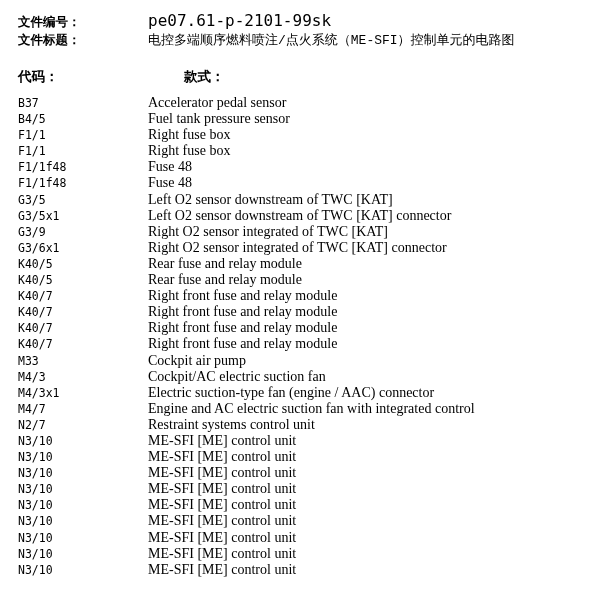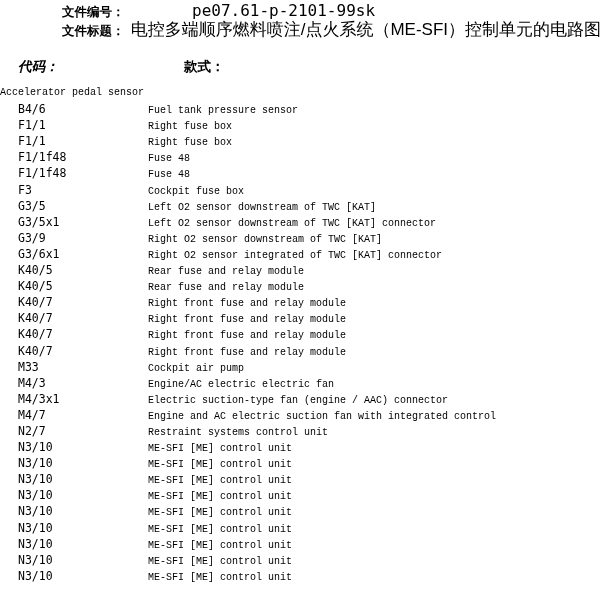--- a/index.html
+++ b/index.html
@@ -16,22 +16,21 @@
   }
   .page {
     position: relative;
     width: 601px;
     height: 601px;
     box-sizing: border-box;
     padding: 0;
   }
   
   .meta {
-    padding: 2px 0 0 0;
-    margin-left: 44px;
+    padding: 12px 0 0 0;
   }
   .meta-row {
     display: flex;
     align-items: baseline;
     line-height: 18px;
     min-height: 18px;
   }
   .meta-label {
     width: 148px;
     padding-left: 18px;
@@ -41,39 +40,38 @@
     font-family: "DejaVu Sans", "Liberation Sans", sans-serif;
     white-space: nowrap;
   }
   .meta-value {
     flex: 1;
     font-size: 16px;
     font-family: "DejaVu Sans Mono", "Liberation Mono", monospace;
     white-space: nowrap;
   }
   .meta-value.cjk {
-    font-family: Liberation Sans, sans-serif;
-    font-size: 17px;
+    font-family: Liberation Mono, monospace;
+    font-size: 13px;
   }
   
   .col-head {
     display: flex;
     align-items: baseline;
     margin-top: 16px;
     margin-bottom: 6px;
     line-height: 20px;
   }
   .col-head .ch-code {
     width: 148px;
     padding-left: 18px;
     box-sizing: border-box;
     font-weight: bold;
     font-size: 13.5px;
     font-family: "DejaVu Sans", "Liberation Sans", sans-serif;
-    font-style: italic;
   }
   .col-head .ch-desc {
     flex: 1;
     font-weight: bold;
     font-size: 13.5px;
     font-family: Liberation Serif, serif;
     padding-left: 36px;
   }
   
   .rows {
@@ -88,22 +86,22 @@
   }
   .row .code {
     width: 148px;
     padding-left: 18px;
     box-sizing: border-box;
     font-size: 11.5px;
     font-family: "DejaVu Sans Mono", "Liberation Mono", monospace;
   }
   .row .desc {
     flex: 1;
-    font-size: 10px;
-    font-family: Liberation Mono, monospace;
+    font-size: 14px;
+    font-family: Liberation Serif, serif;
   }
 </style>
 </head>
 <body>
 
 <div class="page">
 
   <div class="meta">
     <div class="meta-row">
       <div class="meta-label">文件编号：</div>
@@ -115,57 +113,54 @@
     </div>
   </div>
 
   <div class="col-head">
     <div class="ch-code">代码：</div>
     <div class="ch-desc">款式：</div>
   </div>
 
   <div class="rows" id="legend-rows">
       <div class="row">
+        <div class="code">B37</div>
         <div class="desc">Accelerator pedal sensor</div>
       </div>
       <div class="row">
-        <div class="code">B4/6</div>
+        <div class="code">B4/5</div>
         <div class="desc">Fuel tank pressure sensor</div>
       </div>
       <div class="row">
         <div class="code">F1/1</div>
         <div class="desc">Right fuse box</div>
       </div>
       <div class="row">
         <div class="code">F1/1</div>
         <div class="desc">Right fuse box</div>
       </div>
       <div class="row">
         <div class="code">F1/1f48</div>
         <div class="desc">Fuse 48</div>
       </div>
       <div class="row">
         <div class="code">F1/1f48</div>
         <div class="desc">Fuse 48</div>
       </div>
       <div class="row">
-        <div class="code">F3</div>
-        <div class="desc">Cockpit fuse box</div>
-      </div>
-      <div class="row">
         <div class="code">G3/5</div>
         <div class="desc">Left O2 sensor downstream of TWC [KAT]</div>
       </div>
       <div class="row">
         <div class="code">G3/5x1</div>
         <div class="desc">Left O2 sensor downstream of TWC [KAT] connector</div>
       </div>
       <div class="row">
         <div class="code">G3/9</div>
-        <div class="desc">Right O2 sensor downstream of TWC [KAT]</div>
+        <div class="desc">Right O2 sensor integrated of TWC [KAT]</div>
       </div>
       <div class="row">
         <div class="code">G3/6x1</div>
         <div class="desc">Right O2 sensor integrated of TWC [KAT] connector</div>
       </div>
       <div class="row">
         <div class="code">K40/5</div>
         <div class="desc">Rear fuse and relay module</div>
       </div>
       <div class="row">
@@ -187,21 +182,21 @@
       <div class="row">
         <div class="code">K40/7</div>
         <div class="desc">Right front fuse and relay module</div>
       </div>
       <div class="row">
         <div class="code">M33</div>
         <div class="desc">Cockpit air pump</div>
       </div>
       <div class="row">
         <div class="code">M4/3</div>
-        <div class="desc">Engine/AC electric electric fan</div>
+        <div class="desc">Cockpit/AC electric suction fan</div>
       </div>
       <div class="row">
         <div class="code">M4/3x1</div>
         <div class="desc">Electric suction-type fan (engine / AAC) connector</div>
       </div>
       <div class="row">
         <div class="code">M4/7</div>
         <div class="desc">Engine and AC electric suction fan with integrated control</div>
       </div>
       <div class="row">

